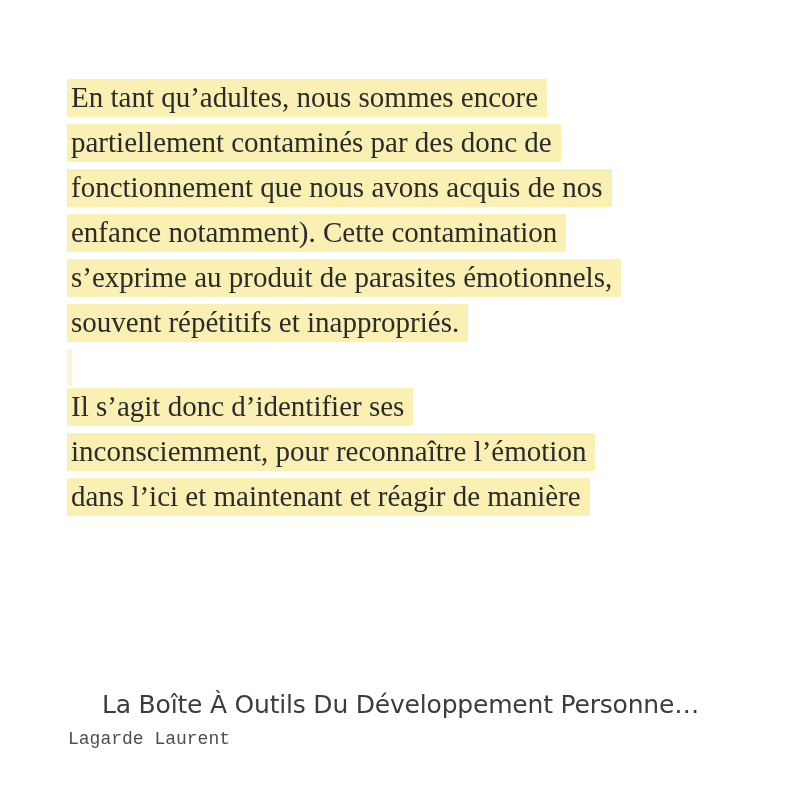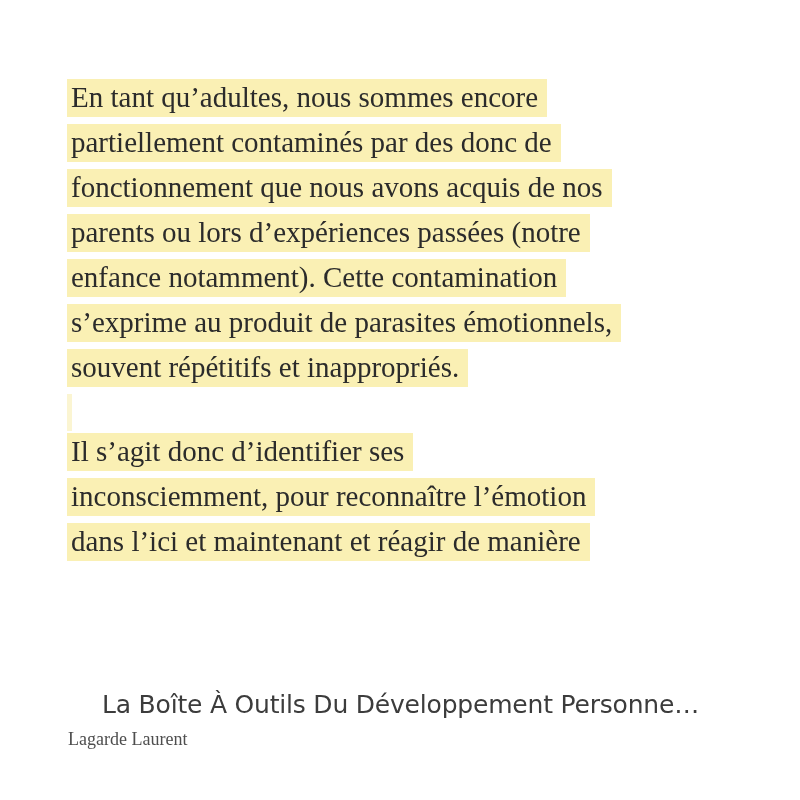--- a/index.html
+++ b/index.html
@@ -51,37 +51,36 @@
     font-family: "DejaVu Sans", "Liberation Sans", sans-serif;
     font-size: 25px;
     line-height: 30px;
     letter-spacing: -0.2px;
     color: var(--title_text);
     white-space: nowrap;
     margin-left: 34px;
   }
   .author {
     margin-top: 8px;
-    font-family: Liberation Serif, serif;
+    font-family: Liberation Mono, monospace;
     font-size: 18px;
     line-height: 22px;
     color: var(--author_text);
     white-space: nowrap;
   }
 </style>
 </head>
 <body>
 
 <div class="page">
 
   <div class="quote">
     <div class="qline"><span class="hl">En tant qu’adultes, nous sommes encore</span></div>
     <div class="qline"><span class="hl">partiellement contaminés par des donc de</span></div>
     <div class="qline"><span class="hl">fonctionnement que nous avons acquis de nos</span></div>
-    <div class="qline"><span class="hl">parents ou lors d’expériences passées (notre</span></div>
     <div class="qline"><span class="hl">enfance notamment). Cette contamination</span></div>
     <div class="qline"><span class="hl">s’exprime au produit de parasites émotionnels,</span></div>
     <div class="qline"><span class="hl">souvent répétitifs et inappropriés.</span></div>
 
     <div class="qline break"><span class="hl sliver"></span></div>
 
     <div class="qline"><span class="hl">Il s’agit donc d’identifier ses</span></div>
     <div class="qline"><span class="hl">inconsciemment, pour reconnaître l’émotion</span></div>
     <div class="qline"><span class="hl">dans l’ici et maintenant et réagir de manière</span></div>
   </div>

